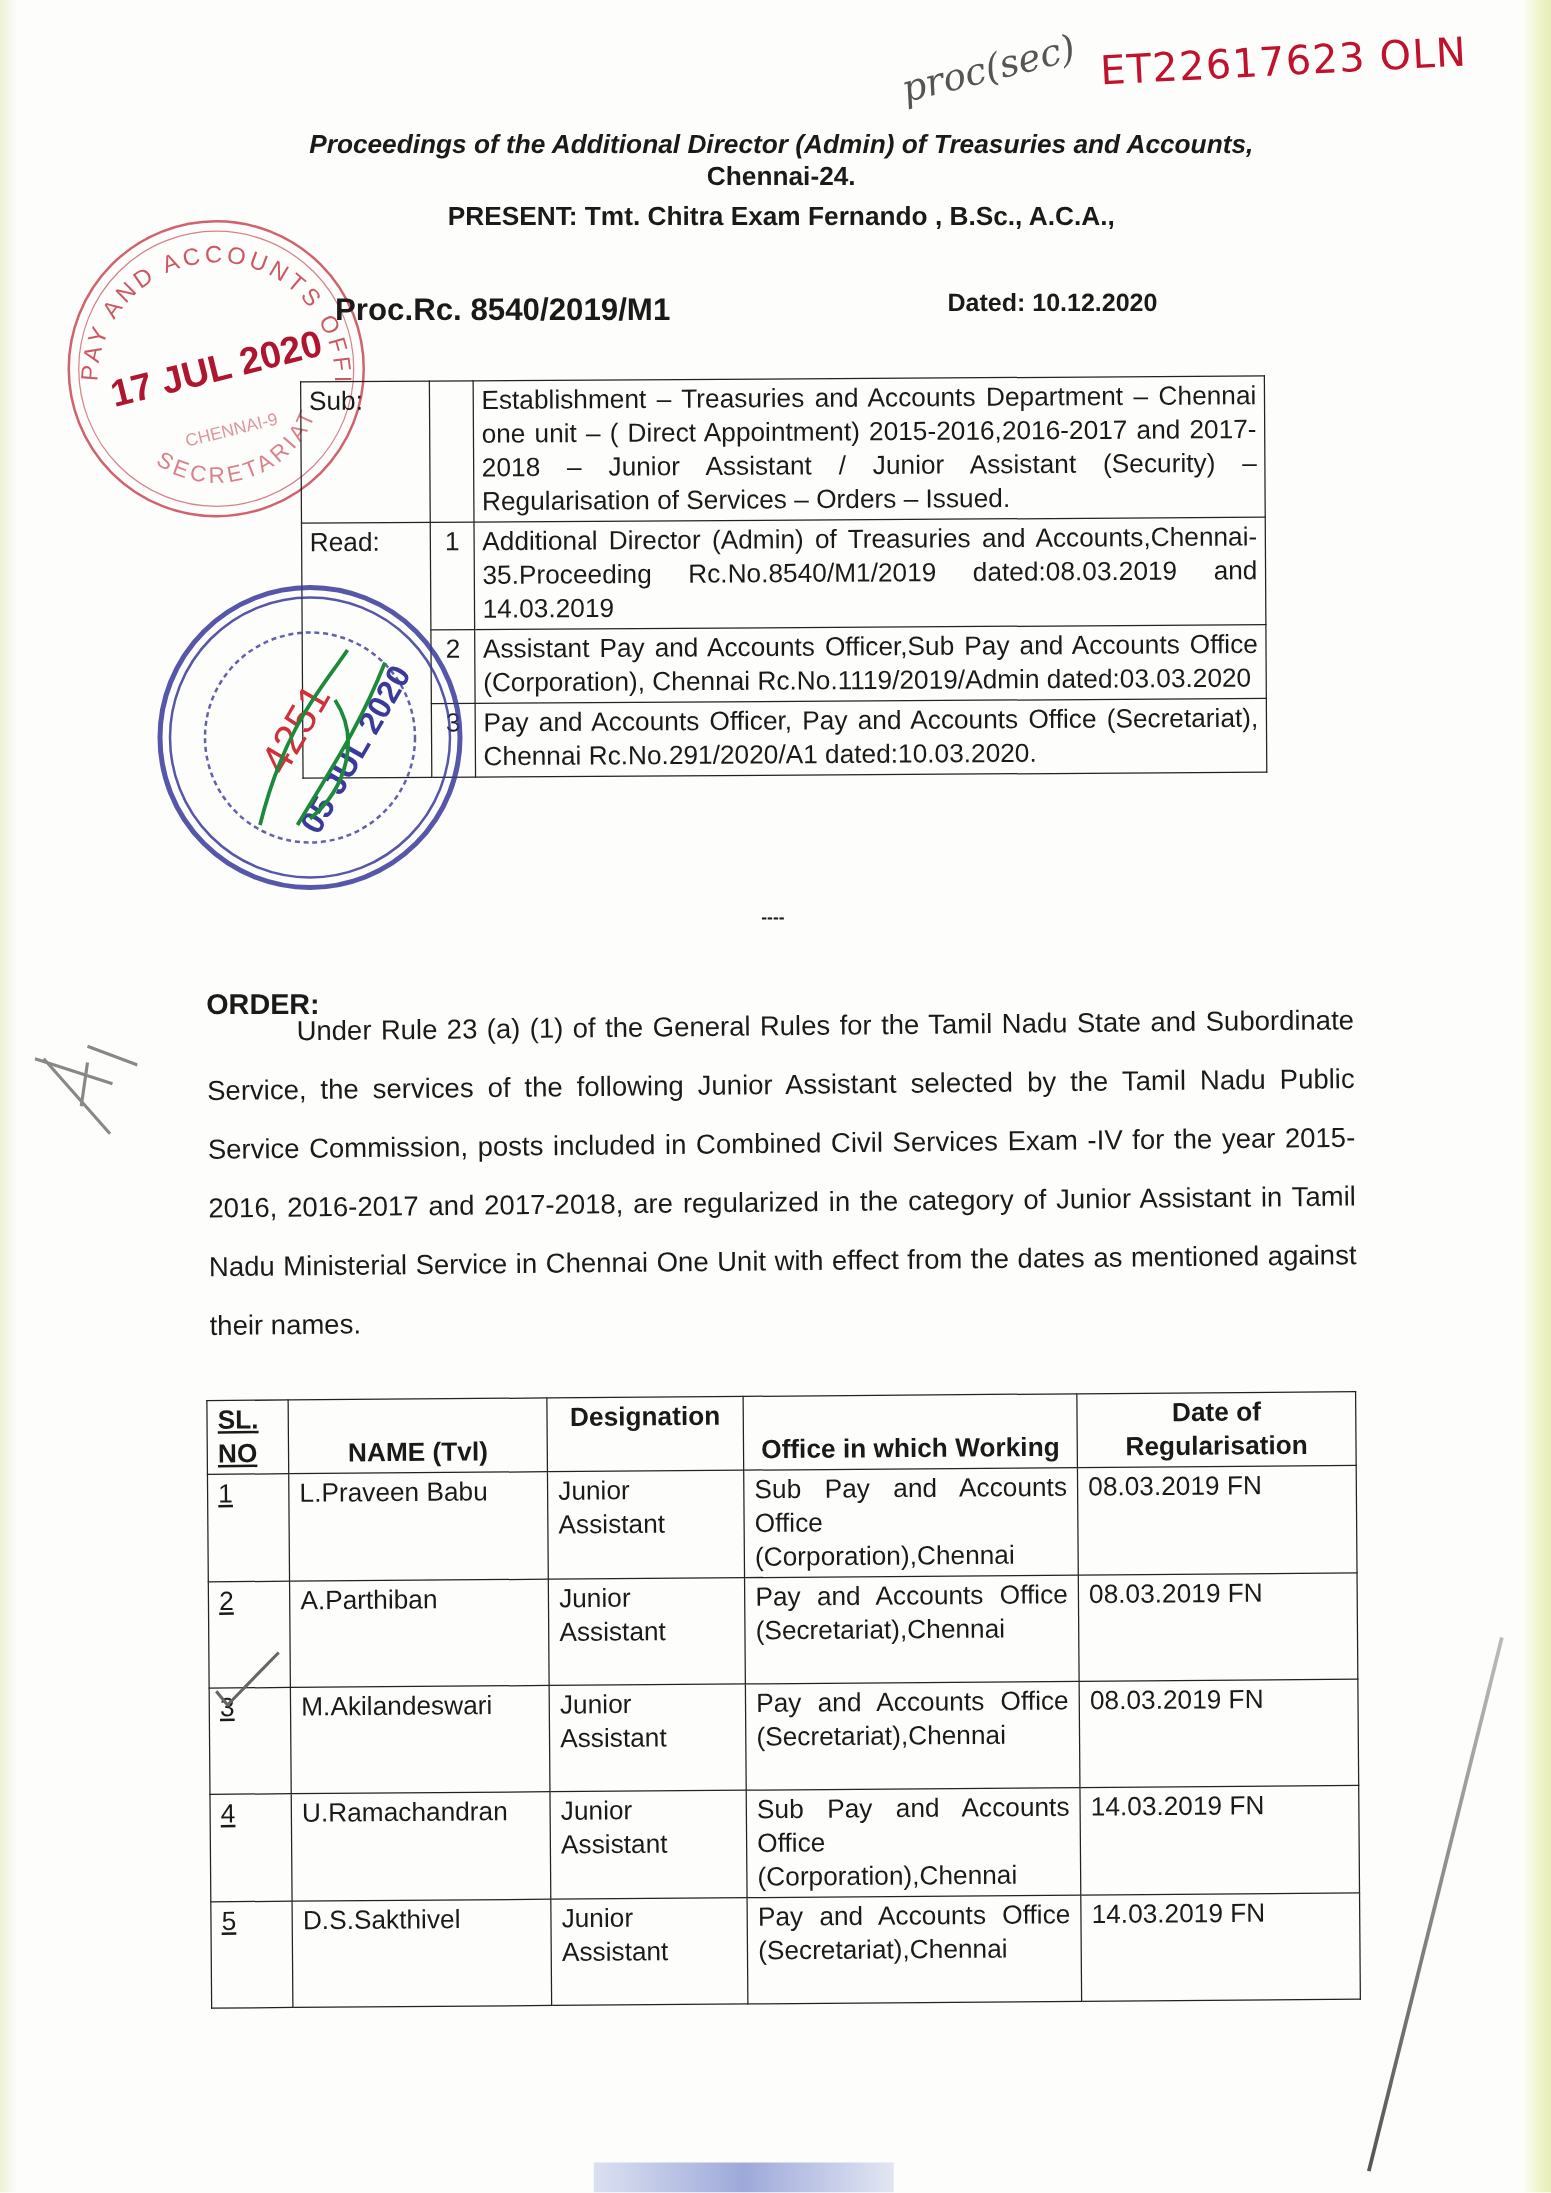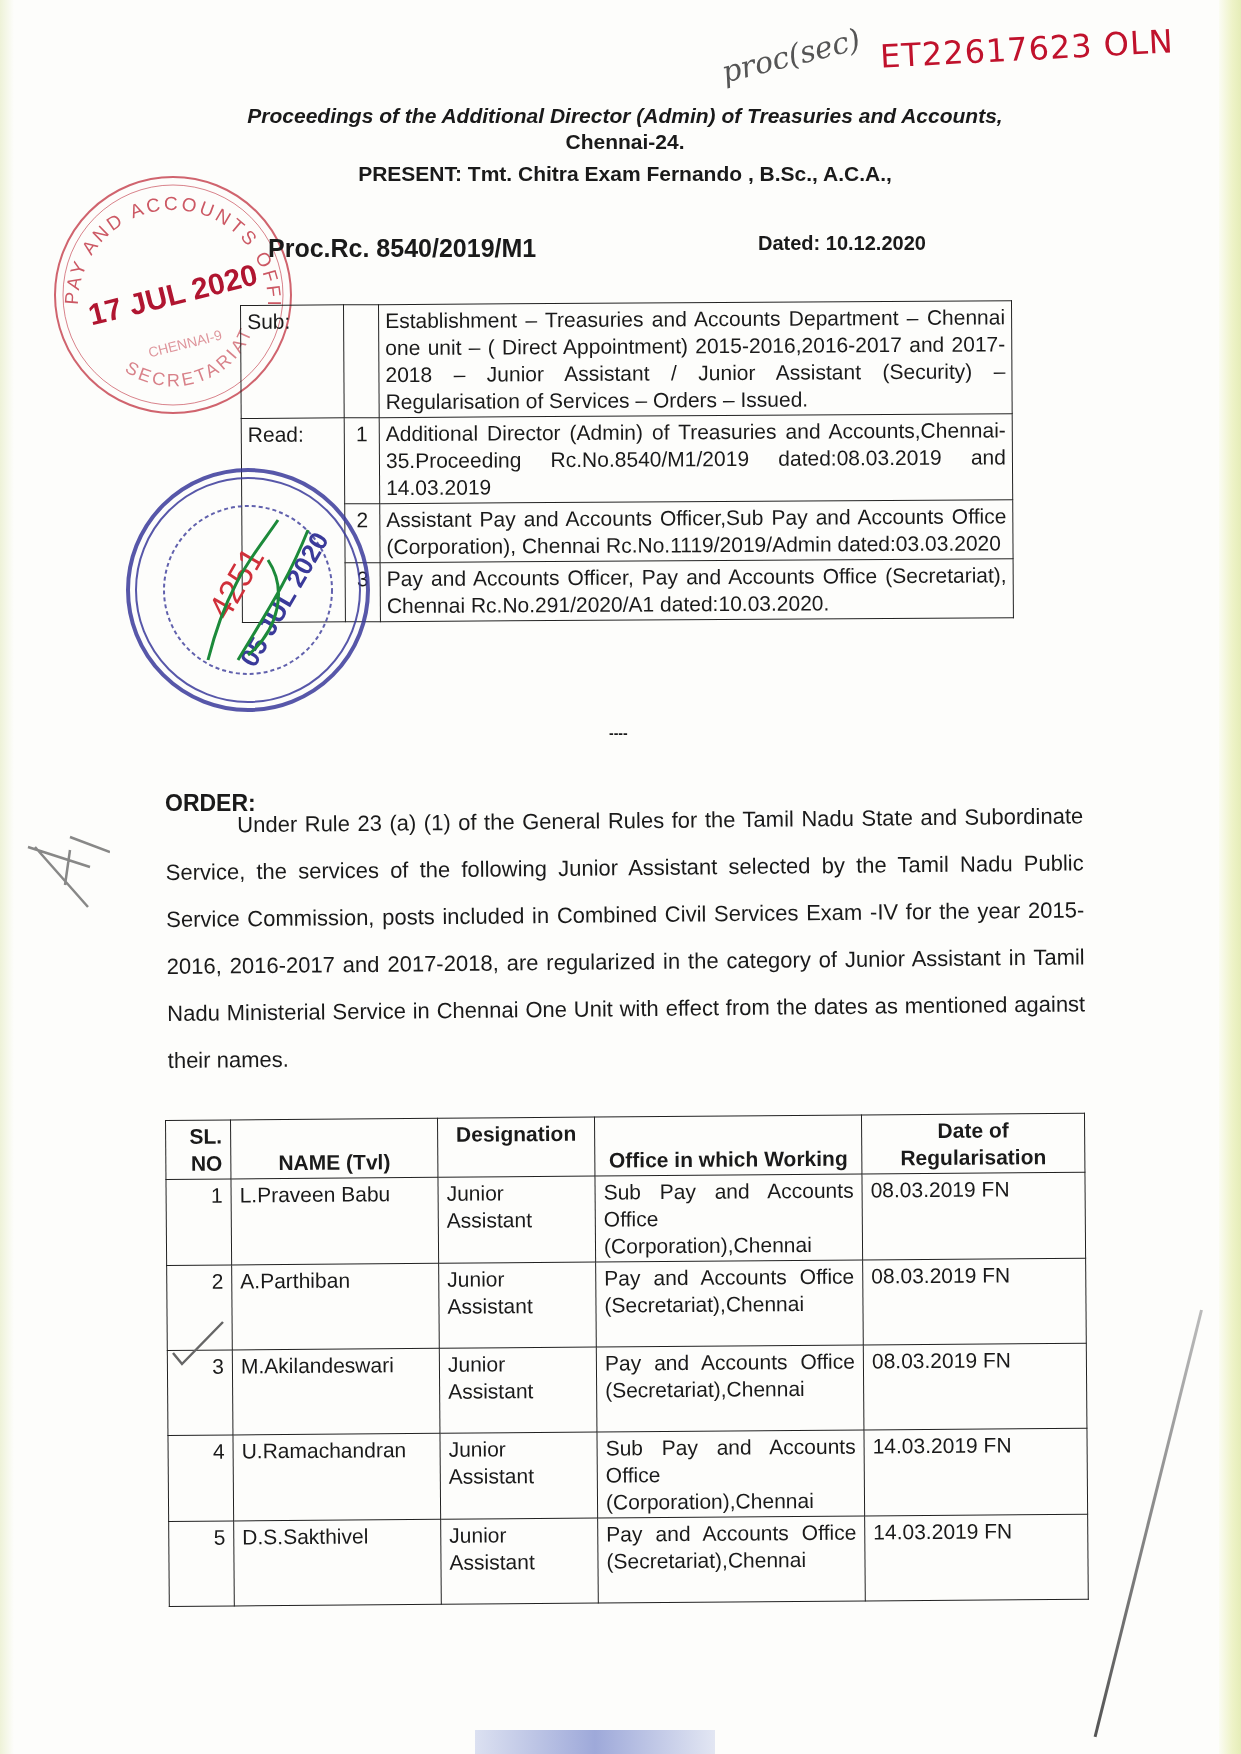--- a/index.html
+++ b/index.html
@@ -53,21 +53,21 @@
     font-size: 22px; line-height: 47px; text-align: justify; text-indent: 72px;
     transform: rotate(-0.6deg); transform-origin: left top;
   }
 
   .main-table {
     position: absolute; left: 165px; top: 1120px; width: 920px;
     transform: rotate(-0.45deg); transform-origin: left top;
   }
   .main-table th, .main-table td { border: 1.5px solid #222; font-size: 21px; line-height: 27px; vertical-align: top; padding: 2px 8px; }
   .main-table th { font-weight: bold; text-align: center; vertical-align: bottom; }
-  .main-table .col-sl { width: 48px; text-align: right; }
+  .main-table .col-sl { width: 48px; text-align: left; text-decoration: underline; }
   .main-table .col-name { width: 190px; text-align: left; }
   .main-table .col-des { width: 140px; text-align: left; }
   .main-table .col-off { width: 250px; text-align: justify; }
   .main-table .col-date { text-align: left; }
   .main-table tbody td { height: 80px; }
 
   .stamp-red {
     position: absolute; left: 48px; top: 170px; width: 250px; height: 250px;
   }
   .stamp-blue {

